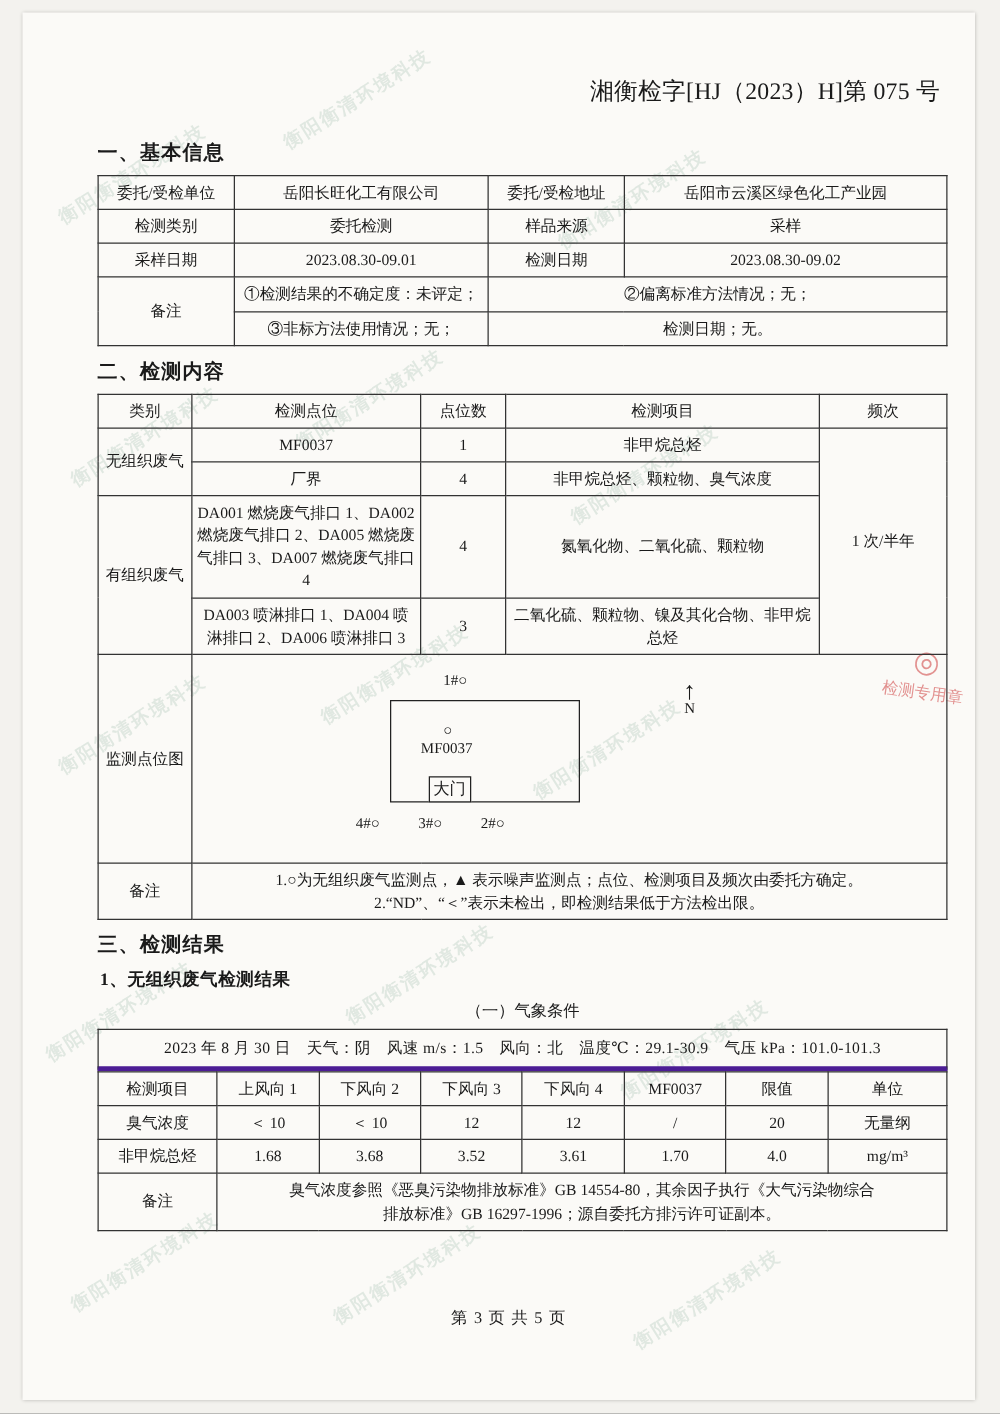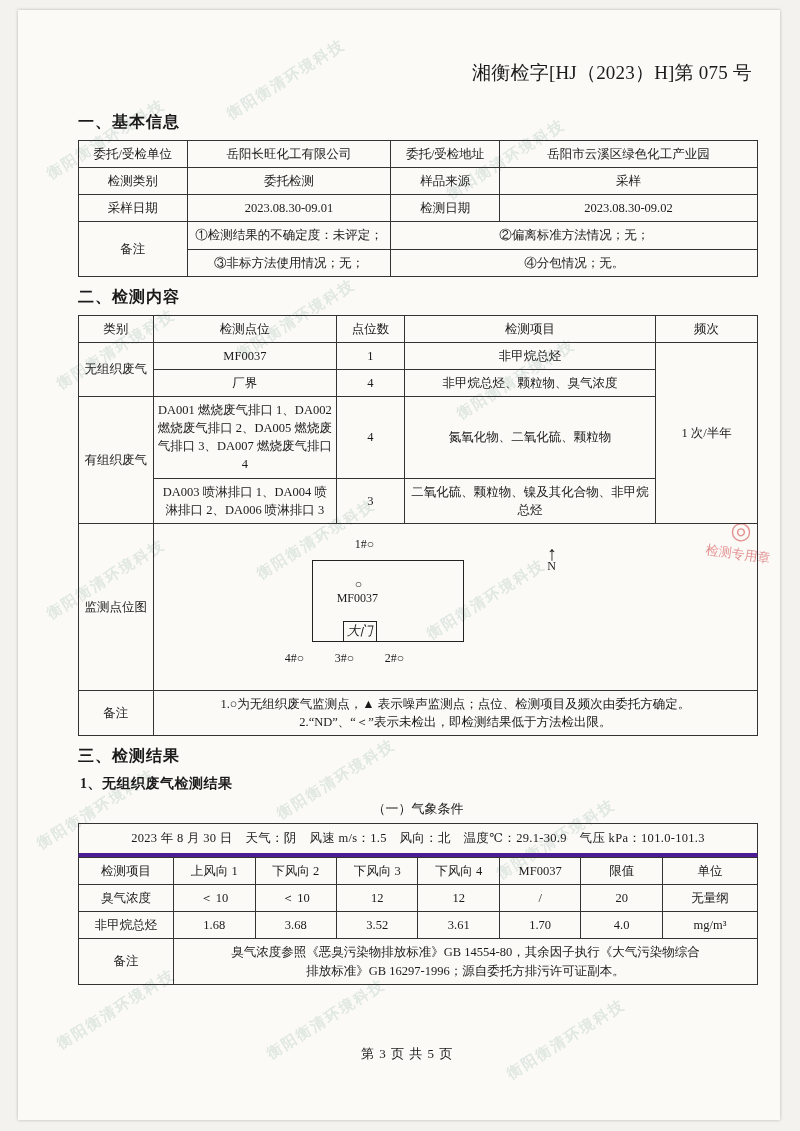--- a/index.html
+++ b/index.html
@@ -94,21 +94,20 @@
     font-size: 12px;
   }
   .map-gate {
     position: absolute;
     left: 186px;
     top: 93px;
     font-size: 13px;
     border: 1px solid #222;
     padding: 0 3px;
     background: #fbfaf7;
-    font-style: italic;
   }
   .map-p1 {
     position: absolute;
     left: 198px;
     top: 8px;
     font-size: 12px;
   }
   .map-b {
     position: absolute;
     top: 122px;
@@ -242,21 +241,21 @@
             <td>检测日期</td>
             <td>2023.08.30-09.02</td>
           </tr>
           <tr>
             <td rowspan="2">备注</td>
             <td class="left">①检测结果的不确定度：未评定；</td>
             <td class="left" colspan="2">②偏离标准方法情况；无；</td>
           </tr>
           <tr>
             <td class="left">③非标方法使用情况；无；</td>
-            <td class="left" colspan="2">④分包情况；无。</td>
+            <td class="left" colspan="2">检测日期；无。</td>
           </tr>
         </tbody>
       </table>
 
       <div class="sec-title">二、检测内容</div>
       <table class="tbl">
         <colgroup>
           <col style="width:11%">
             <col style="width:27%">
             <col style="width:10%">

